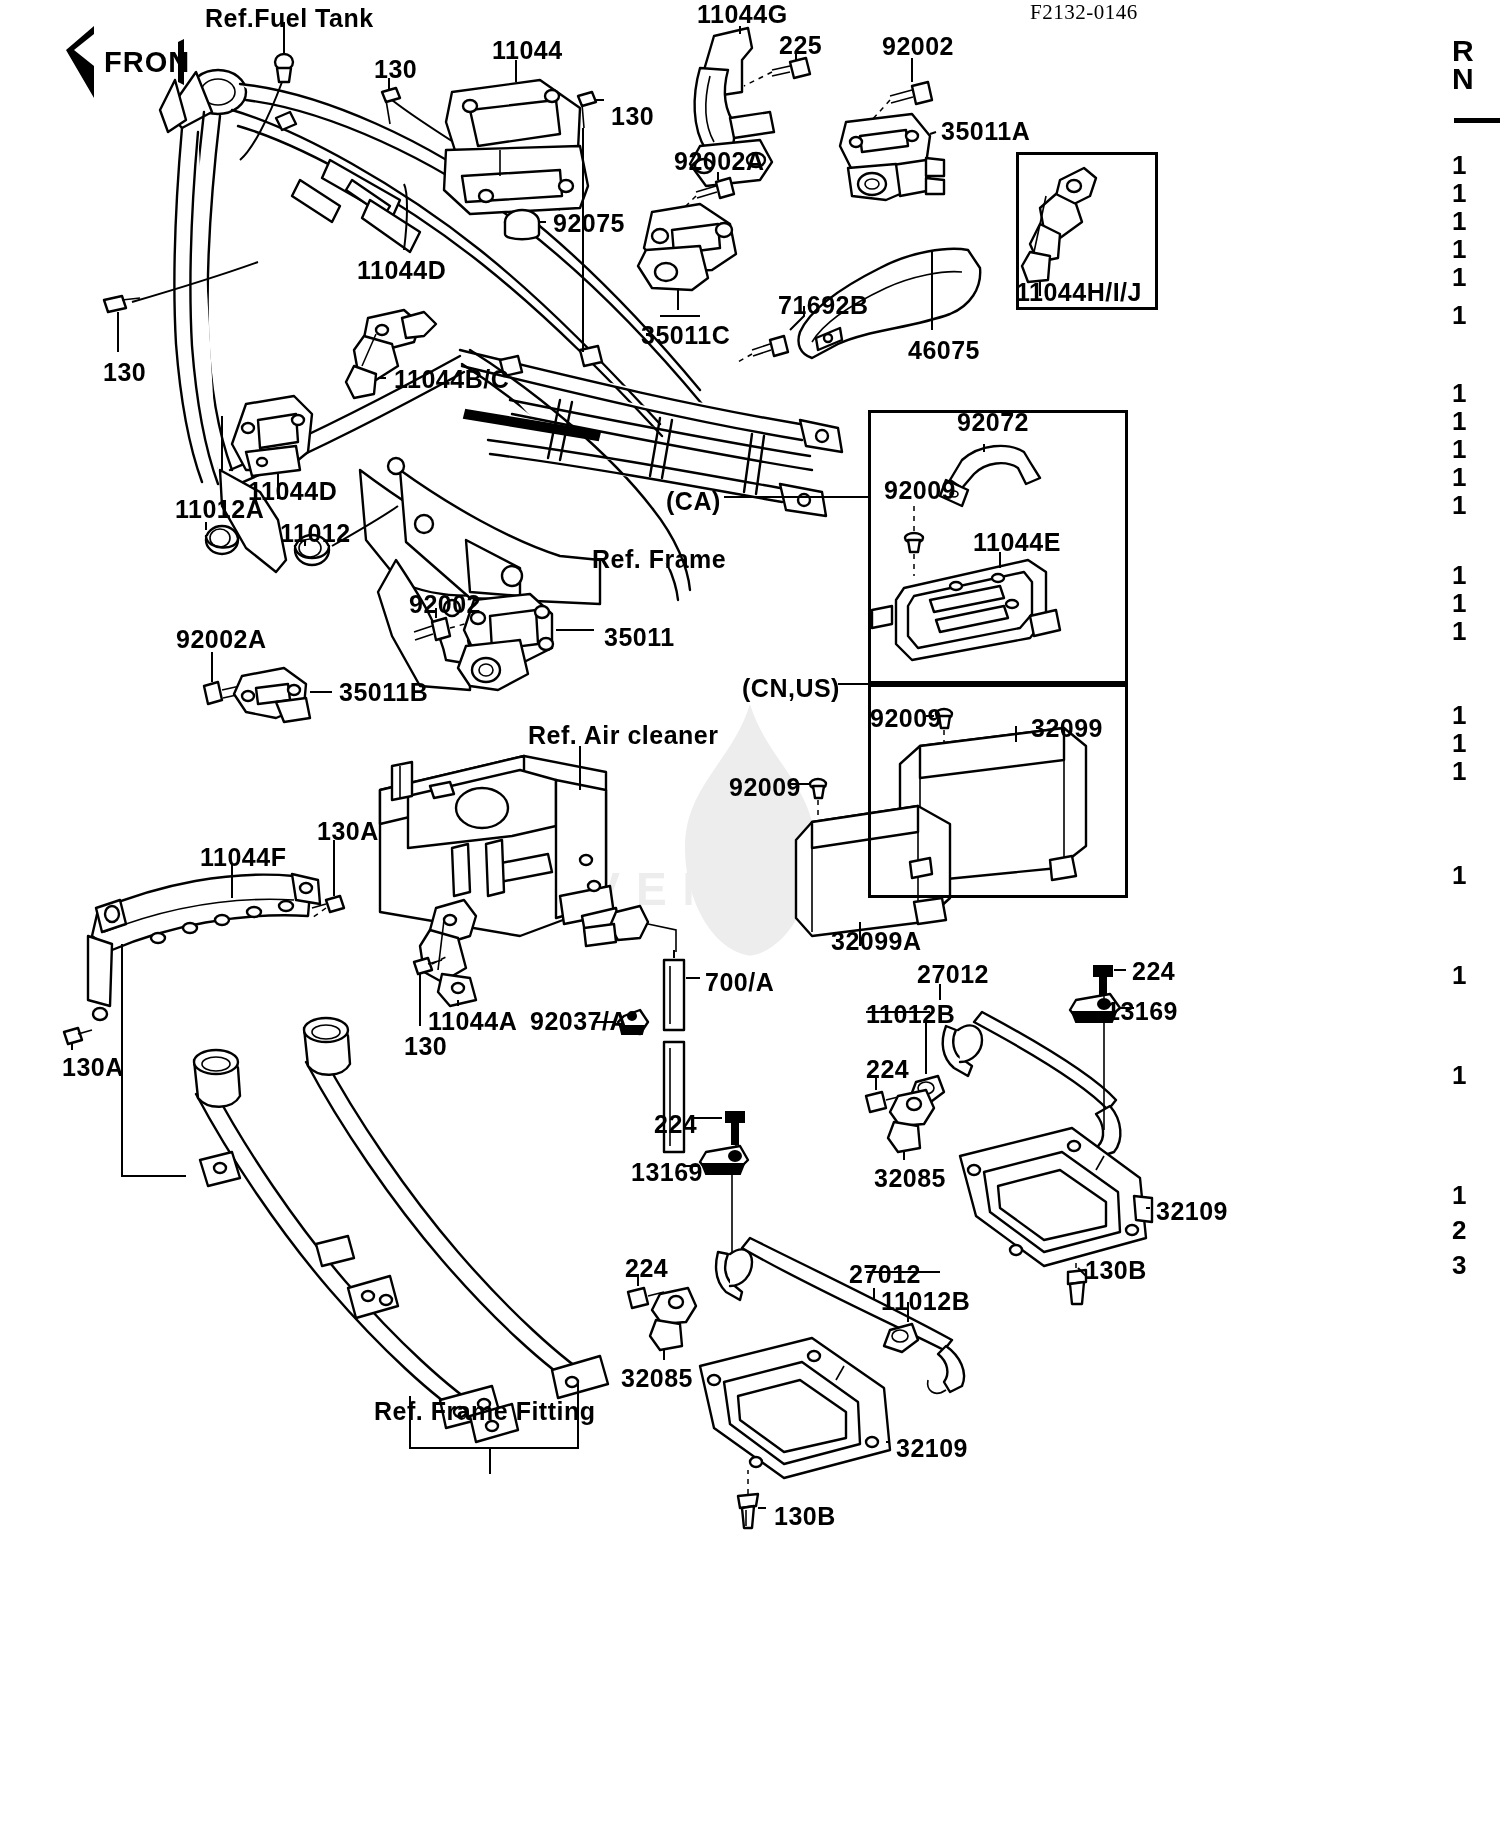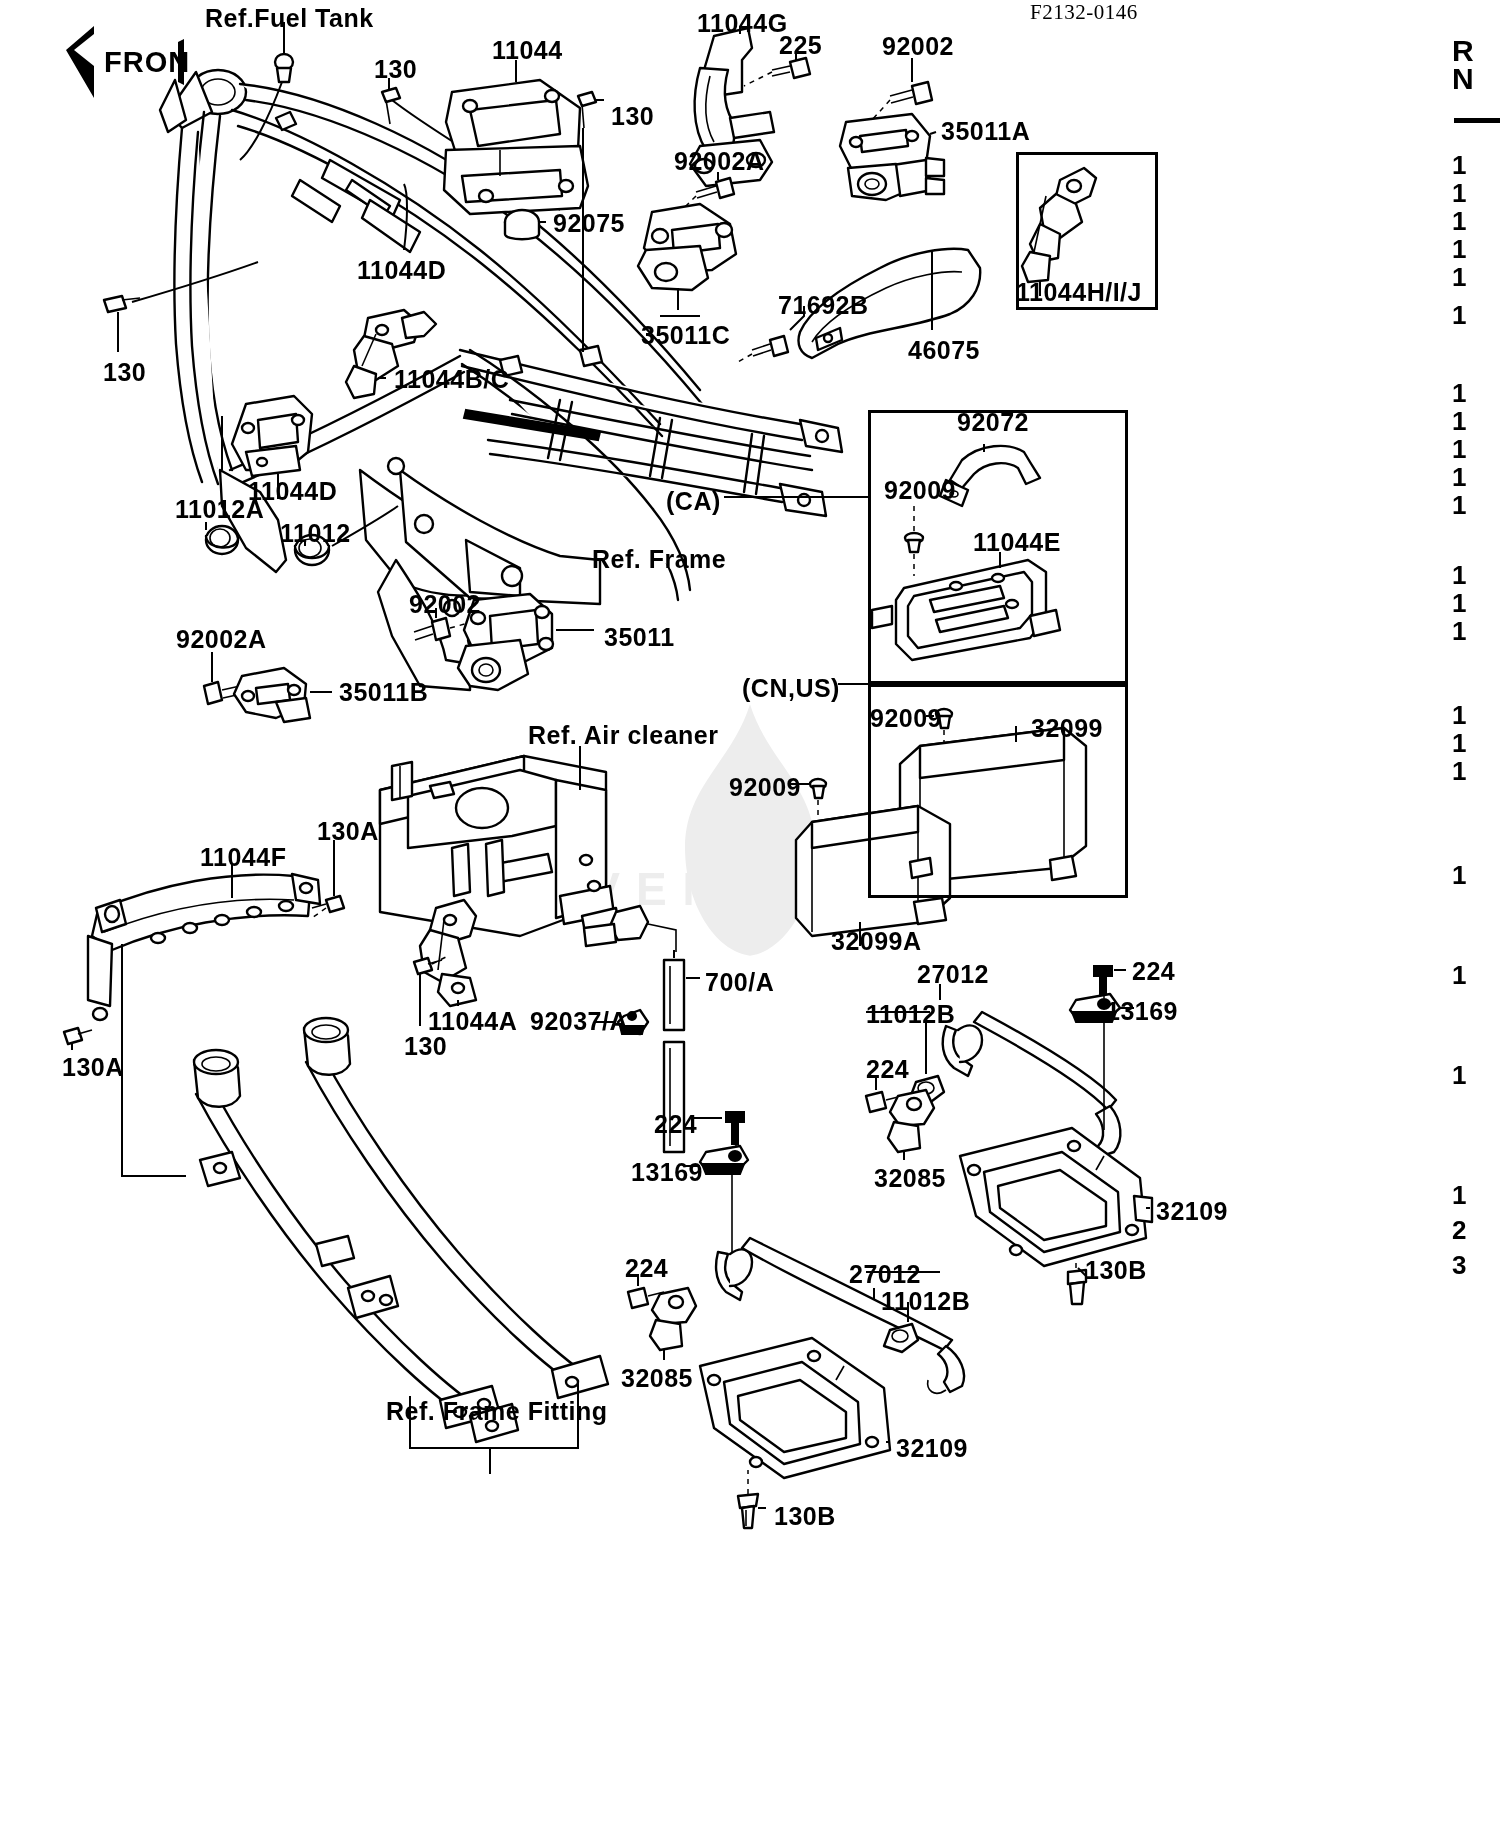--- a/index.html
+++ b/index.html
@@ -737,21 +737,21 @@
 
   <div class="inset" id="inset-11044hij" style="left:1016px; top:152px; width:136px; height:152px;"></div>
 
   <div class="inset" id="inset-ca" style="left:868px; top:410px; width:254px; height:268px;"></div>
 
   <div class="inset" id="inset-cnus" style="left:868px; top:684px; width:254px; height:208px;"></div>
 
   <div id="label-layer">
       <div class="lbl " style="left: 374px; top: 57px;">130</div>
       <div class="lbl " style="left: 492px; top: 38px;">11044</div>
-      <div class="lbl " style="left: 697px; top: 2px; margin-top: 9px;">11044G</div>
+      <div class="lbl " style="left: 697px; top: 2px;">11044G</div>
       <div class="lbl " style="left: 779px; top: 33px;">225</div>
       <div class="lbl " style="left: 882px; top: 34px;">92002</div>
       <div class="lbl " style="left: 611px; top: 104px;">130</div>
       <div class="lbl " style="left: 941px; top: 119px;">35011A</div>
       <div class="lbl " style="left: 674px; top: 149px;">92002A</div>
       <div class="lbl " style="left: 553px; top: 211px;">92075</div>
       <div class="lbl " style="left: 357px; top: 258px;">11044D</div>
       <div class="lbl " style="left: 1016px; top: 280px;">11044H/I/J</div>
       <div class="lbl " style="left: 778px; top: 293px;">71692B</div>
       <div class="lbl " style="left: 641px; top: 323px;">35011C</div>
@@ -791,21 +791,21 @@
       <div class="lbl " style="left: 625px; top: 1256px;">224</div>
       <div class="lbl " style="left: 849px; top: 1262px;">27012</div>
       <div class="lbl " style="left: 1085px; top: 1258px;">130B</div>
       <div class="lbl " style="left: 881px; top: 1289px;">11012B</div>
       <div class="lbl " style="left: 621px; top: 1366px;">32085</div>
       <div class="lbl " style="left: 896px; top: 1436px;">32109</div>
       <div class="lbl " style="left: 774px; top: 1504px;">130B</div>
       <div class="lbl ref" style="left: 205px; top: 6px;">Ref.Fuel Tank</div>
       <div class="lbl ref" style="left: 592px; top: 547px;">Ref. Frame</div>
       <div class="lbl ref" style="left: 528px; top: 723px;">Ref. Air cleaner</div>
-      <div class="lbl ref" style="left: 386px; top: 1399px;">Ref. Frame Fitting</div>
+      <div class="lbl ref" style="left: 374px; top: 1399px;">Ref. Frame Fitting</div>
       <div class="lbl paren" style="left: 666px; top: 489px;">(CA)</div>
       <div class="lbl paren" style="left: 742px; top: 676px;">(CN,US)</div>
     </div>
 
   <div id="parts-table">
     <div class="th" style="left:0; top:34px;">R</div>
     <div class="th" style="left:0; top:62px;">N</div>
     <div class="rule" style="top:118px;"></div>
     <div id="parts-table-rows">
         <div class="cell" style="left: 0px; top: 150px;">1</div>

